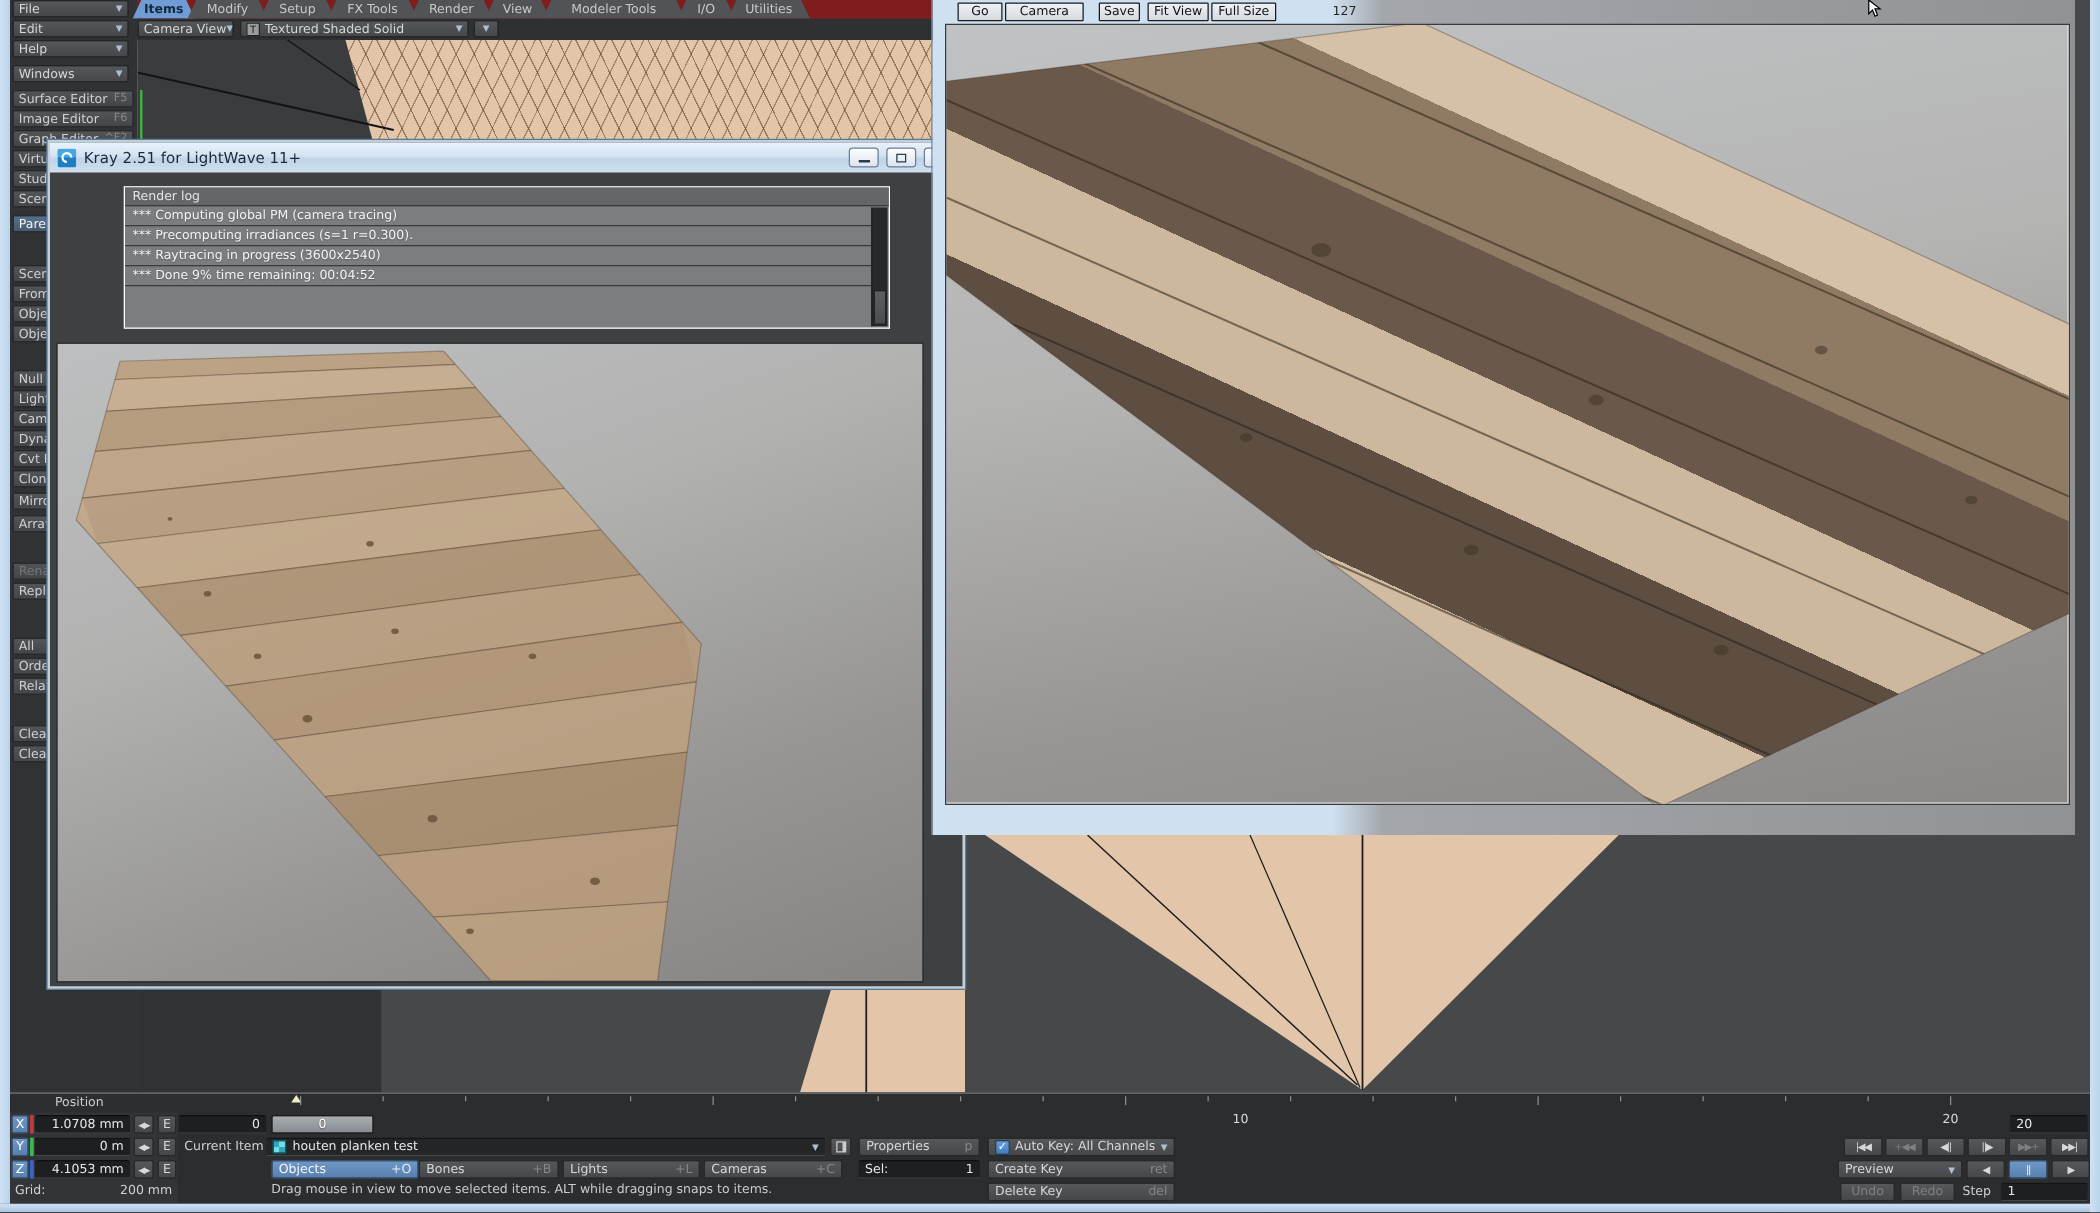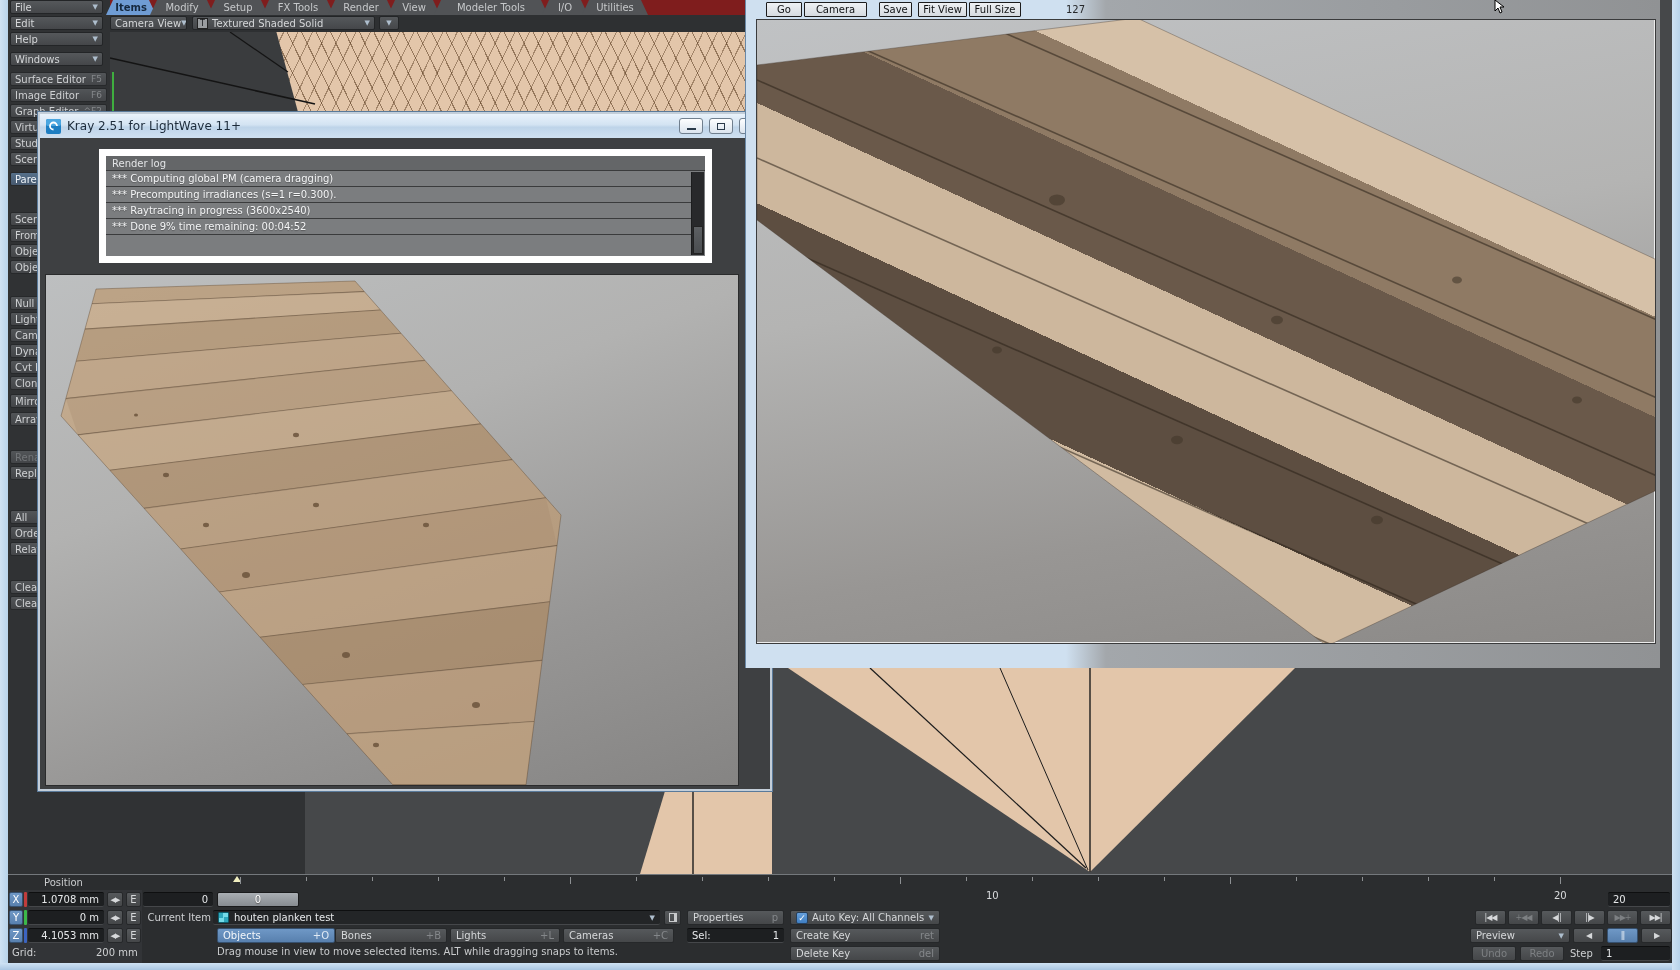--- a/index.html
+++ b/index.html
@@ -39,21 +39,21 @@
       border:1px solid #36506e;border-radius:2px;color:#fff;display:flex;align-items:center;justify-content:center;}
   .colorbar{position:absolute;width:3px;height:15px;border-radius:1px;}
   
   #kray{position:absolute;left:38px;top:112px;width:734px;height:679px;background:#3e4042;
         border:2px solid #c3ced9;box-shadow:0 0 0 1px #5a7a9a;z-index:20;}
   #kray-title{position:absolute;left:0;top:0;right:0;height:24px;
         background:linear-gradient(180deg,#e9f2fb 0%,#d3e3f2 45%,#bed4e9 55%,#cfe0f0 100%);
         display:flex;align-items:center;padding:0 6px;color:#1c2b3a;font-size:12px;}
   .winbtn{position:absolute;top:4px;width:24px;height:16px;border:1px solid #707f8e;border-radius:3px;
         background:linear-gradient(180deg,#fdfeff,#dbe4ee);display:flex;align-items:center;justify-content:center;}
-  #kray-log{position:absolute;left:59px;top:35px;width:613px;height:114px;border:7px solid #ffffff;background:#7b7d7f;}
+  #kray-log{position:absolute;left:59px;top:35px;width:613px;height:114px;border:1px solid #ffffff;background:#7b7d7f;}
   #kray-log-header{height:15px;background:#646668;color:#e2e4e6;display:flex;align-items:center;padding:0 6px;border-bottom:1px solid #3a3b3c;}
   .logline{height:16px;border-bottom:1px solid #3a3b3c;color:#f4f5f6;display:flex;align-items:center;padding:0 6px;
       text-shadow:0 1px 1px rgba(40,40,40,.4);}
   #kray-scroll{position:absolute;right:1px;top:16px;width:13px;bottom:1px;background:#28292b;border-left:1px solid #1c1d1e;}
   #kray-thumb{position:absolute;left:1px;right:1px;bottom:1px;height:28px;background:linear-gradient(180deg,#5d6063,#4a4d50);border:1px solid #222;border-radius:1px;}
   #kray-img{position:absolute;left:5px;top:160px;width:694px;height:512px;
       background:linear-gradient(160deg,#bdbfc0 0%,#b2b2b1 35%,#979695 70%,#858483 100%);border:1px solid #2a2b2c;}
   
   #rwin{position:absolute;left:745px;top:0;width:915px;height:668px;background:linear-gradient(90deg,#cfe0f0 0 320px,#a3a7ab 360px,#909294);
       border-left:1px solid #6a88a6;z-index:30;}
@@ -258,21 +258,21 @@
       <div style="width:9px;height:2px;background:#2a3a4a;margin-top:5px;"></div>
     </div>
     <div class="winbtn" style="left:669px;">
       <div style="width:8px;height:7px;border:1.5px solid #2a3a4a;"></div>
     </div>
     <div class="winbtn" style="left:699px;color:#2a3a4a;font-size:9px;">✕</div>
 
     <div id="kray-log">
       <div id="kray-log-header">Render log</div>
       <div id="kray-log-lines">
-          <div class="logline" style="margin-right: 14px;">*** Computing global PM (camera dragging)</div>
+          <div class="logline" style="margin-right: 14px;">*** Computing global PM (camera tracing)</div>
           <div class="logline" style="margin-right: 14px;">*** Precomputing irradiances (s=1 r=0.300).</div>
           <div class="logline" style="margin-right: 14px;">*** Raytracing in progress (3600x2540)</div>
           <div class="logline" style="margin-right: 14px;">*** Done 9% time remaining: 00:04:52</div>
         </div>
       <div id="kray-scroll">
         <div id="kray-thumb"></div>
       </div>
     </div>
 
     <div id="kray-img">

